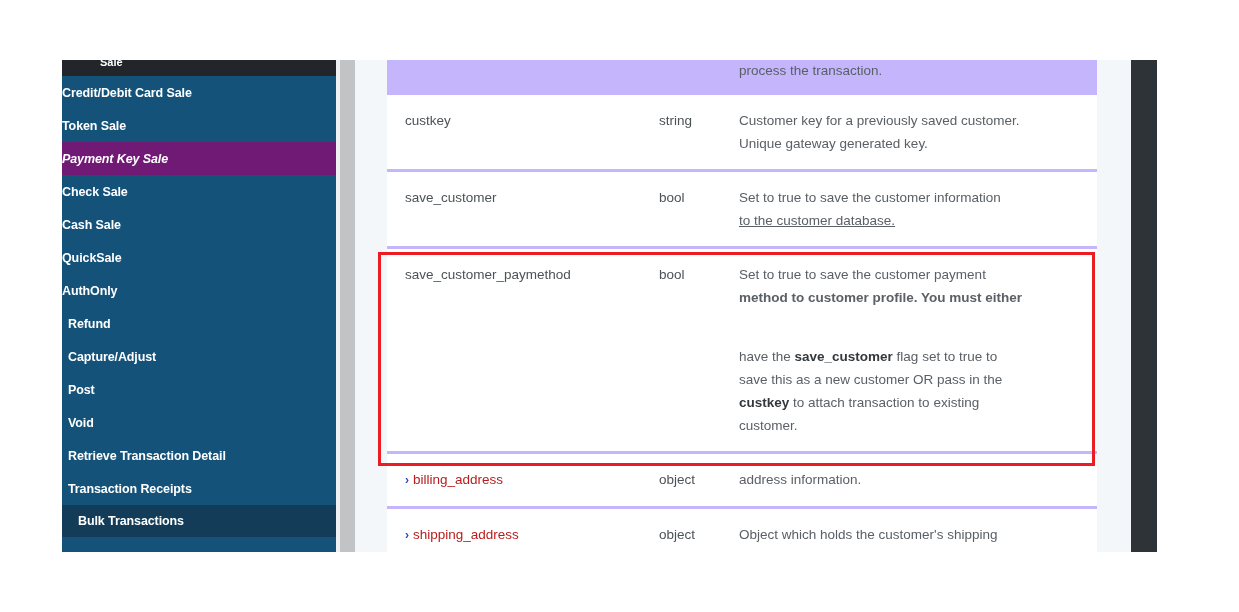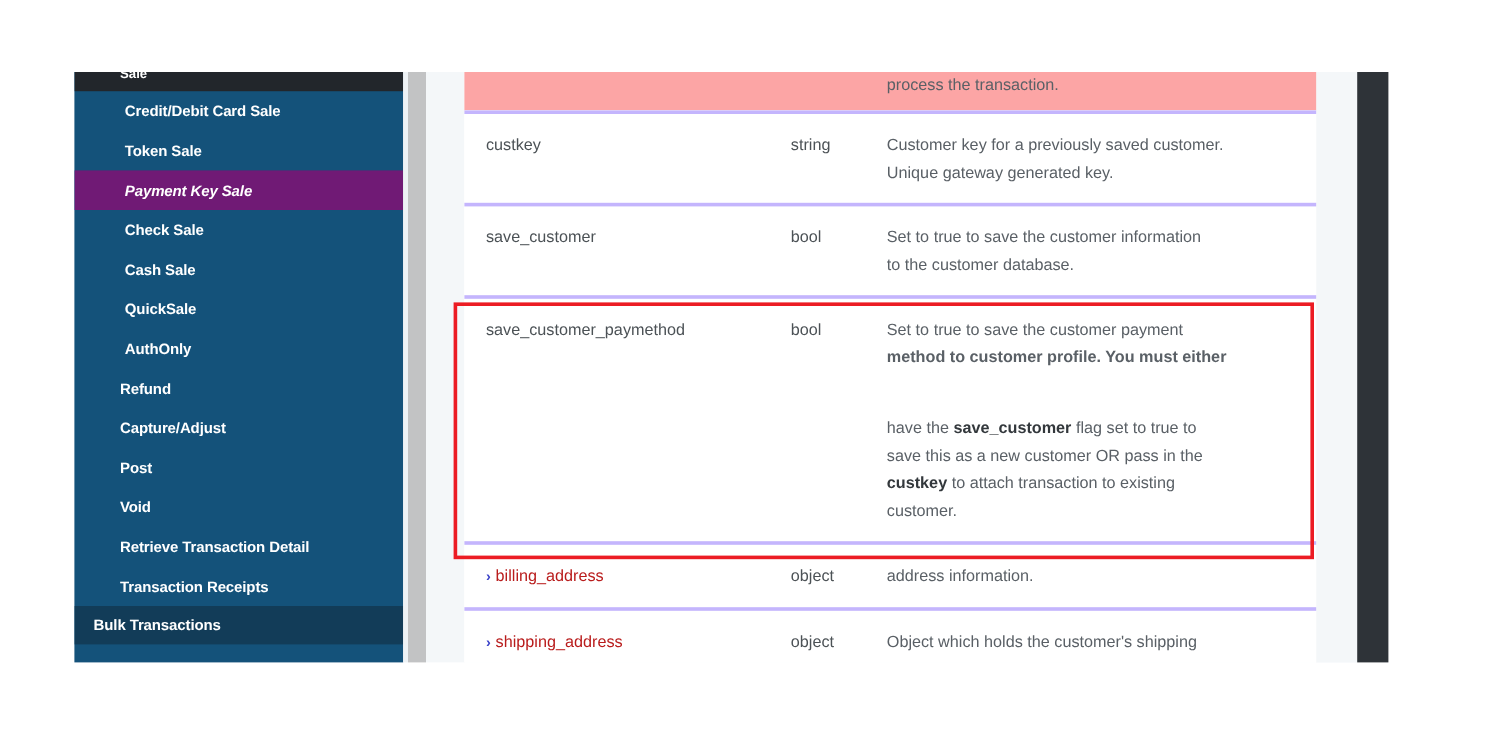--- a/index.html
+++ b/index.html
@@ -59,22 +59,22 @@
   .nav-item {
     display: flex;
     align-items: center;
     height: 33px;
     color: #ffffff;
     font-size: 12.5px;
     font-weight: bold;
     white-space: nowrap;
     letter-spacing: -0.1px;
   }
-  .nav-item.lvl2 { padding-left: 42px; }
-  .nav-item.lvl1 { padding-left: 38px; }
+  .nav-item.lvl2 { }
+  .nav-item.lvl1 { padding-left: 6px; }
   .nav-item.active {
     background: #701a75;
     font-style: italic;
   }
   .nav-item.group-dark {
     background: #123c58;
     padding-left: 16px;
     height: 32px;
   }
 
@@ -151,21 +151,21 @@
   }
   .chev {
     color: #3b43c9;
     font-weight: bold;
     font-size: 12px;
     margin-right: 4px;
   }
   
   .row-partial {
     display: flex;
-    background: #fca5a5;
+    background: #c4b5fd;
     padding: 0 0 10px 0;
   }
   .row-partial .col-desc { line-height: 22px; }
 
   
   .redbox {
     position: absolute;
     left: 378px;
     top: 252px;
     width: 717px;
@@ -285,21 +285,21 @@
           <span style="display: block;">Customer key for a previously saved customer.</span>
           <span style="display: block;">Unique gateway generated key.</span>
         </div>
       </div>
 
       <div class="row">
         <div class="col-name">save_customer</div>
         <div class="col-type">bool</div>
         <div class="col-desc">
           <span style="display: block;">Set to true to save the customer information</span>
-          <span style="display: block;">to the customer database.</span>
+          <span style="display: block; text-decoration: underline;">to the customer database.</span>
         </div>
       </div>
 
       <div class="row">
         <div class="col-name">save_customer_paymethod</div>
         <div class="col-type">bool</div>
         <div class="col-desc">
           <span style="display: block;">Set to true to save the customer payment</span>
           <span style="display: block; font-weight: bold;">method to customer profile. You must either</span>
           <span style="display: block; margin-top: 36px;">

